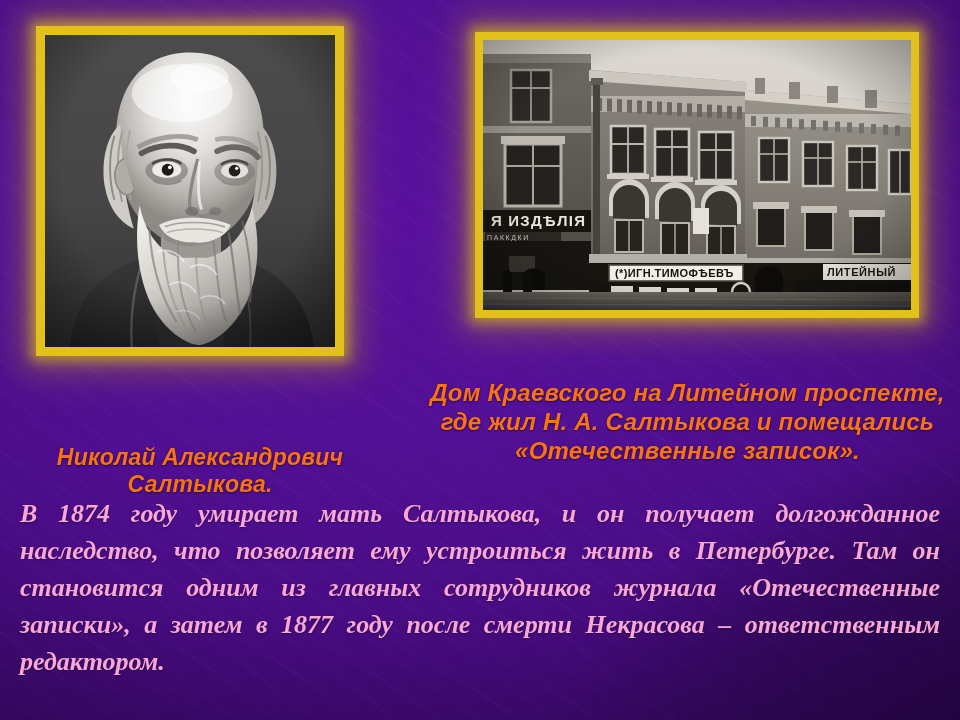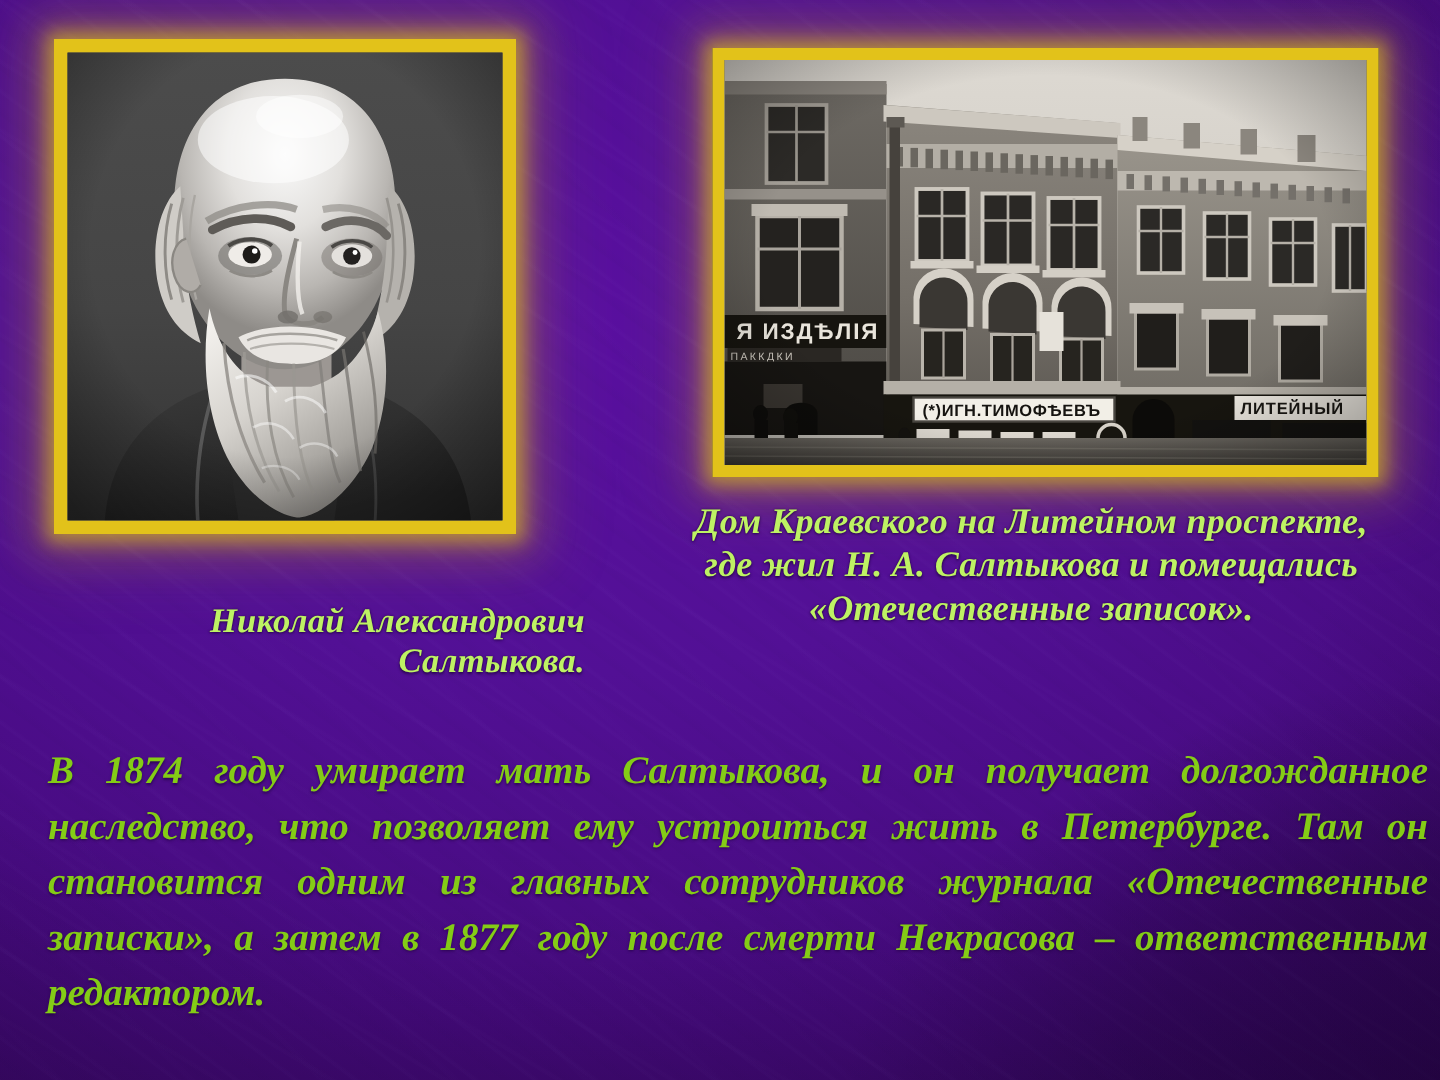--- a/index.html
+++ b/index.html
@@ -121,59 +121,58 @@
 
   
   .portrait-bg { position: absolute; inset: 0; background: #454545; }
 
   
   .bldg-bg { position: absolute; inset: 0; background: #b9b4ac; }
 
   
   .caption {
     position: absolute;
-    color: #bef264;
-    font-family: Liberation Serif, serif;
+    color: #f97316;
+    font-family: Liberation Sans, sans-serif;
     font-style: italic;
     font-weight: bold;
     text-align: center;
     line-height: 1.18;
     letter-spacing: 0.2px;
     text-shadow: 0 1px 2px rgba(30,0,60,0.75), 0 0 1px rgba(0,0,0,0.5);
+    margin-top: 44px;
   }
   #portrait-caption {
     left: 10px;
     top: 400px;
     width: 380px;
     font-size: 23px;
-    text-align: right;
   }
   #building-caption {
     left: 420px;
     top: 334px;
     width: 535px;
     font-size: 24px;
     line-height: 1.21;
   }
 
   
   #body-text {
     position: absolute;
     left: 20px;
     top: 495px;
     width: 920px;
-    color: #84cc16;
+    color: #f9a8d4;
     font-family: "Liberation Serif", "DejaVu Serif", serif;
     font-style: italic;
     font-weight: bold;
     font-size: 26px;
     line-height: 37px;
     text-align: justify;
     text-shadow: 0 1px 2px rgba(30,0,60,0.7);
-    margin-left: 12px;
   }
   #body-text > span { display: inline; }
 </style>
 </head>
 <body>
 
 <div id="slide">
 
   <div class="bg-base"></div>
   <div class="bg-streaks-a"></div>

